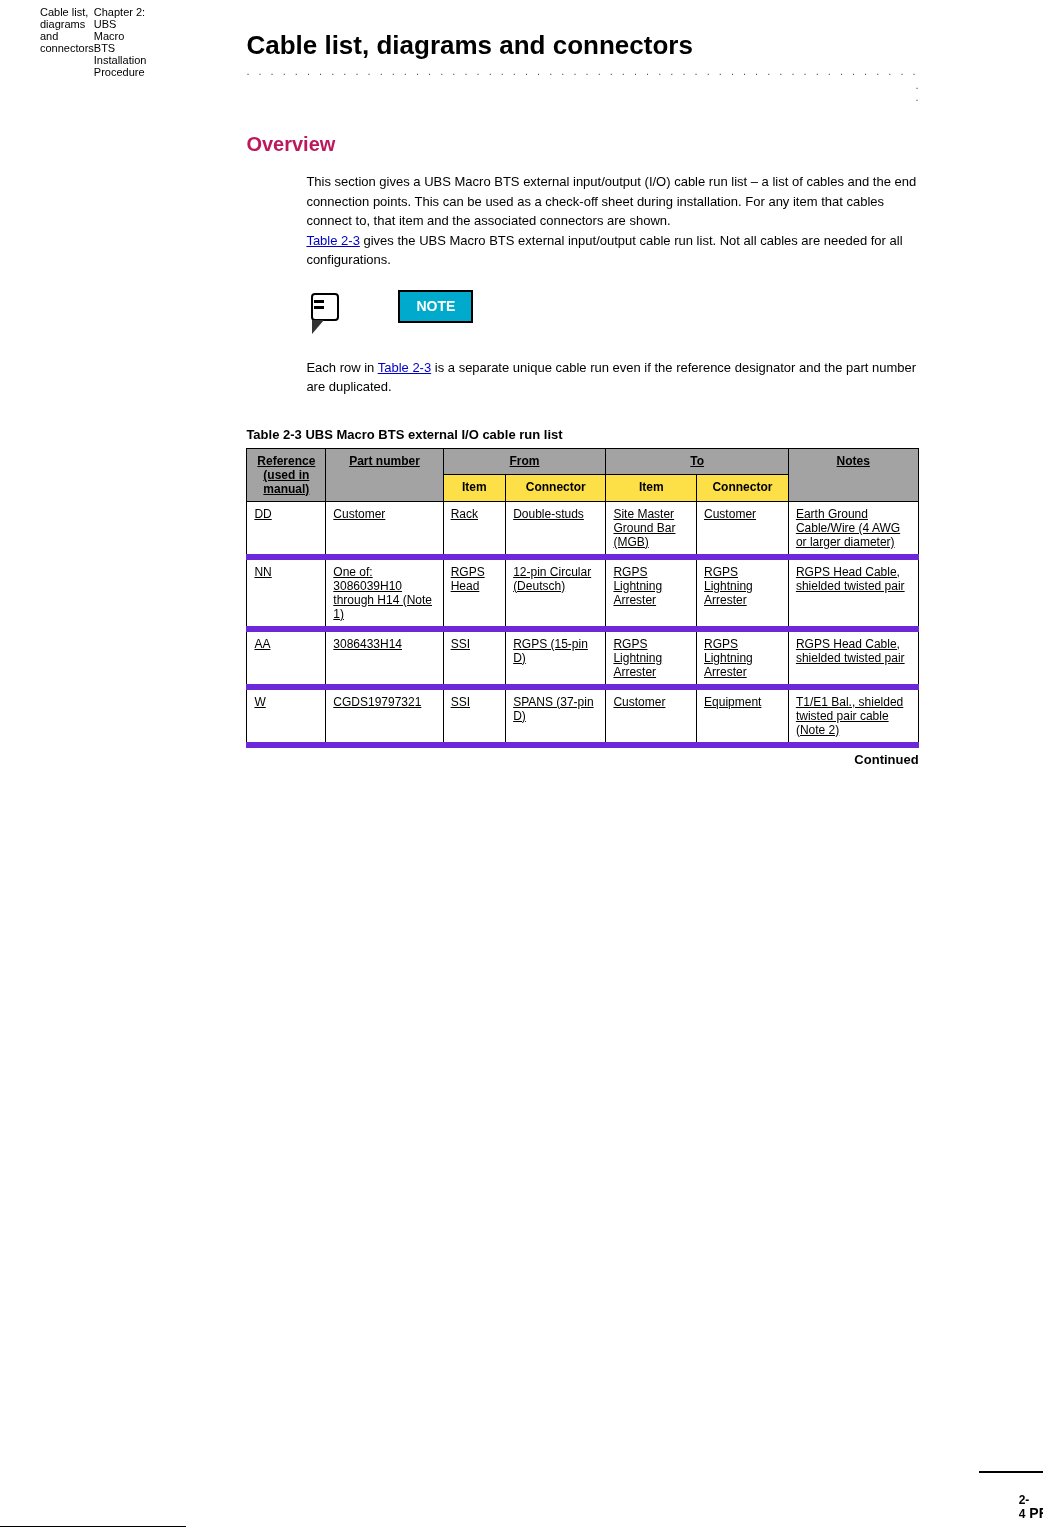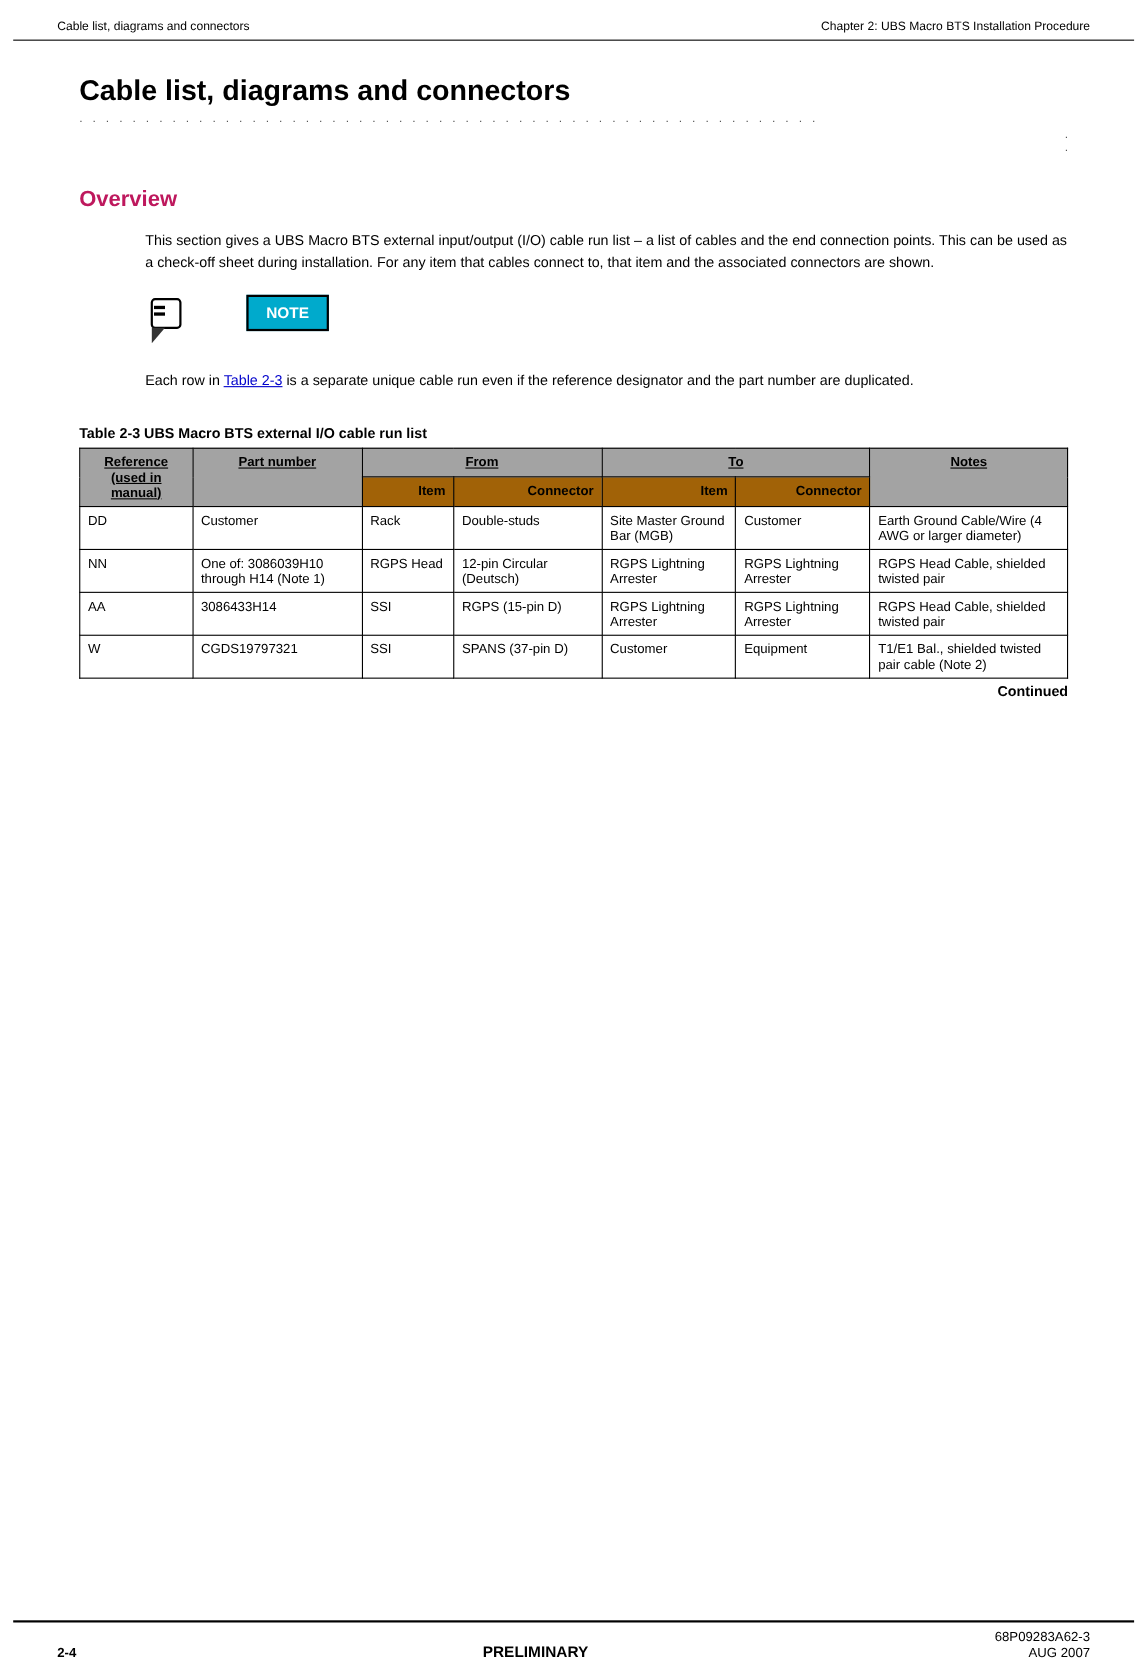--- a/index.html
+++ b/index.html
@@ -9,23 +9,23 @@
       background: #fff;
       color: #000;
       width: 1043px;
       min-height: 1527px;
       padding: 0;
     }
 
     .page-wrapper {
       width: 1043px;
       min-height: 1527px;
-      padding: 12px;
+      padding: 0;
       display: flex;
-      flex-direction: column;
+      flex-direction: row;
     }
 
     
     .header-bar {
       display: flex;
       justify-content: space-between;
       padding: 6px 40px 6px 40px;
       border-bottom: 1px solid #000;
       font-size: 11px;
       color: #000;
@@ -125,32 +125,33 @@
 
     .cable-table thead tr:first-child th {
       background: #a3a3a3;
       font-weight: bold;
       text-align: center;
       font-size: 12px;
       text-decoration: underline;
     }
 
     .cable-table thead tr:nth-child(2) th {
-      background: #a16207;
-      font-weight: bold;
-      text-align: right;
+      background: #fde047;
+      font-weight: bold;
+      text-align: center;
       font-size: 12px;
     }
 
     .cable-table tbody tr td {
       vertical-align: top;
     }
 
     .cable-table tbody tr {
-      border-bottom: 1px solid #6d28d9;
+      border-bottom: 6px solid #6d28d9;
+      text-decoration: underline;
     }
 
     
     .table-link {
       color: #0000cc;
       text-decoration: underline;
     }
 
     
     .footer-bar {
@@ -205,20 +206,23 @@
       <span>.</span><br>
       <span>.</span>
     </div>
 
     <div class="section-heading">Overview</div>
     <div class="section-body">
       <p>This section gives a UBS Macro BTS external input/output (I/O) cable run list – a list of cables and the end connection points. This can be used as a check-off sheet during installation.  For any item that cables connect to, that item and the associated connectors are shown.</p>
     </div>
 
     <div class="section-body">
+      <p>
+        <span class="table-link">Table 2-3</span><span> gives the UBS Macro BTS external input/output cable run list.  Not all cables are needed for all configurations.</span>
+      </p>
 
       <div class="note-container">
 
         <svg class="note-icon" viewBox="0 0 48 52" width="48" height="52">
 
           <rect x="6" y="4" width="26" height="26" rx="3" fill="#fff" stroke="#000" stroke-width="2"></rect>
           <rect x="8" y="10" width="10" height="3" fill="#000"></rect>
           <rect x="8" y="16" width="10" height="3" fill="#000"></rect>
 
           <polygon points="6,30 18,30 6,44" fill="#333"></polygon>

